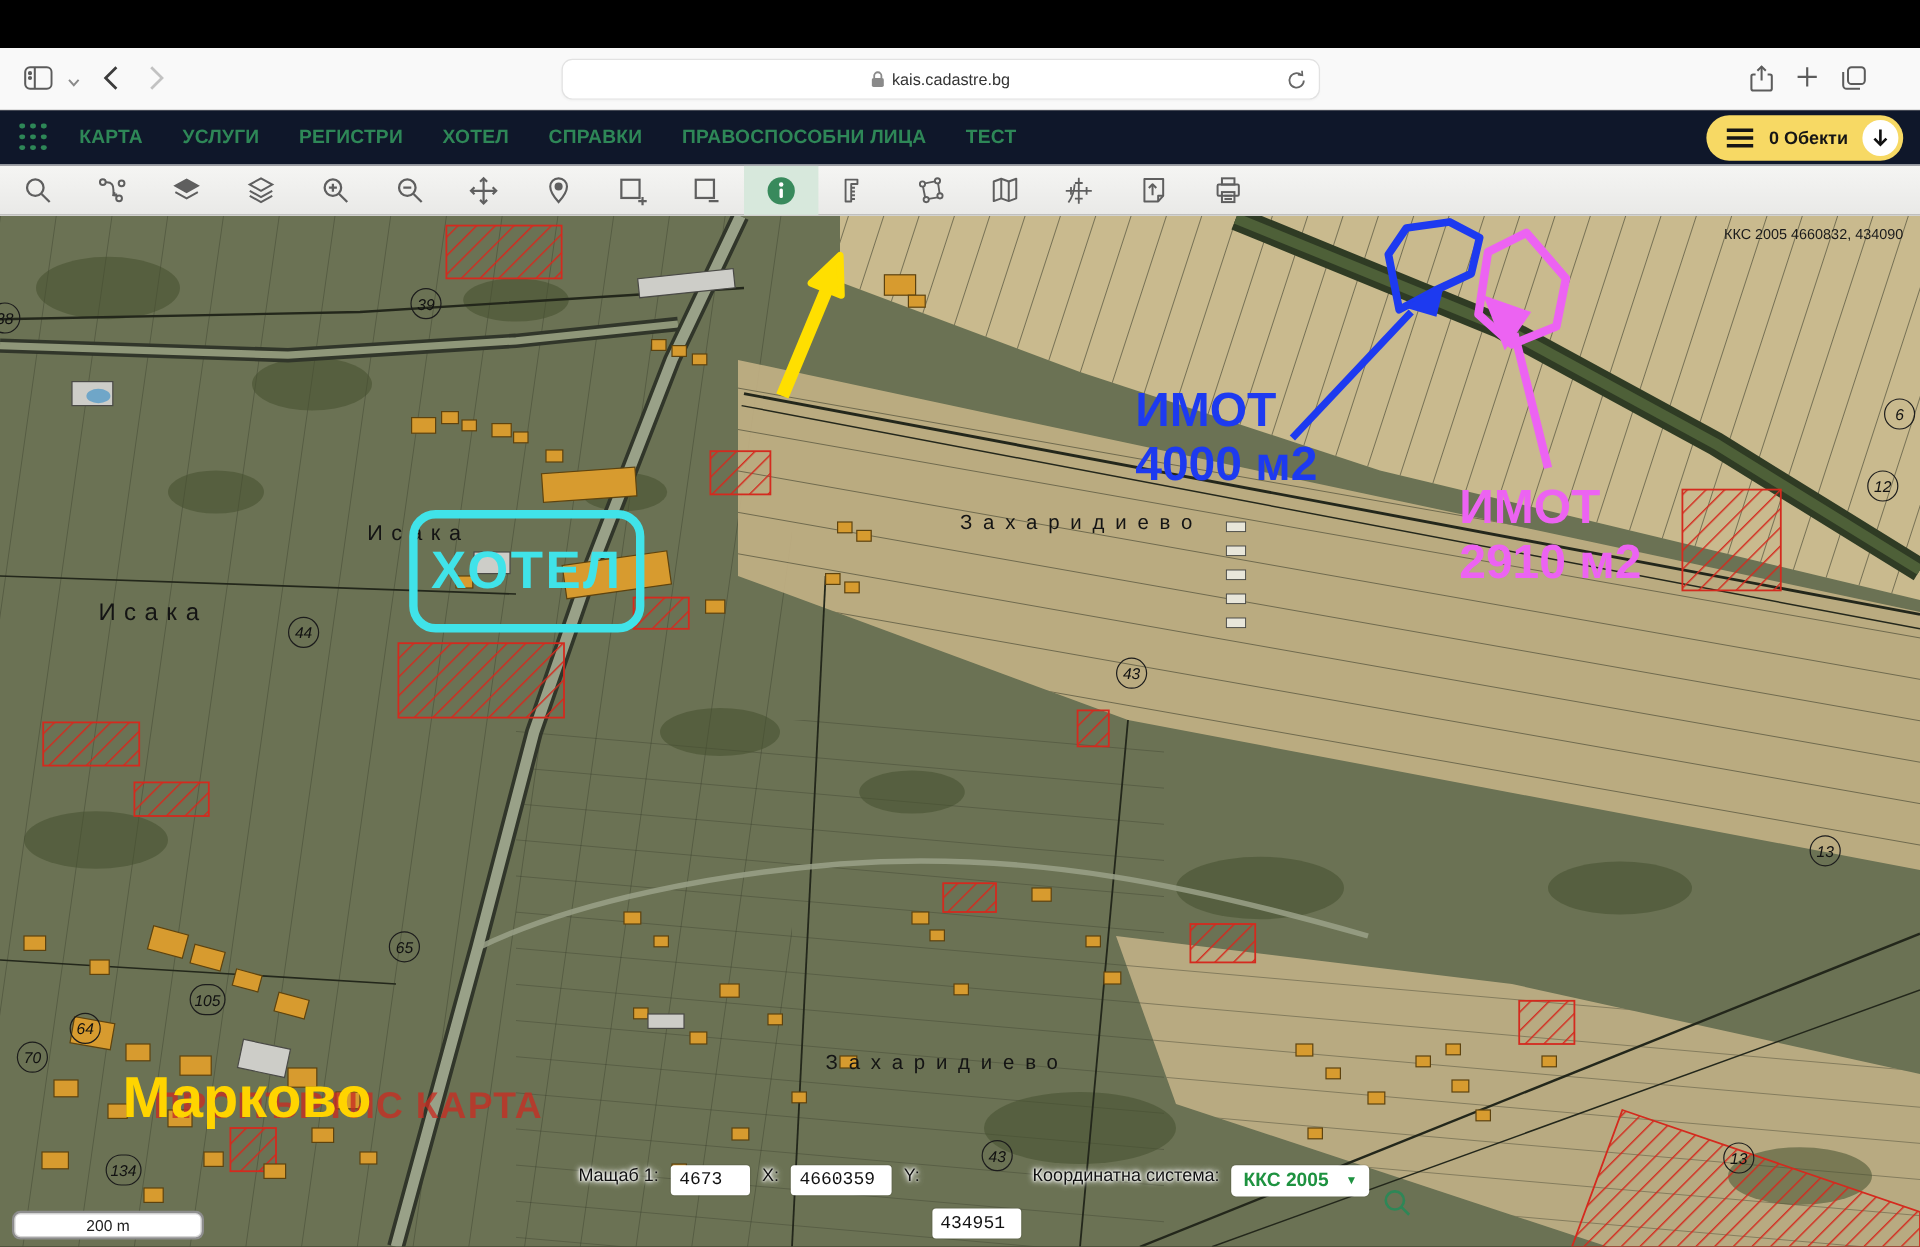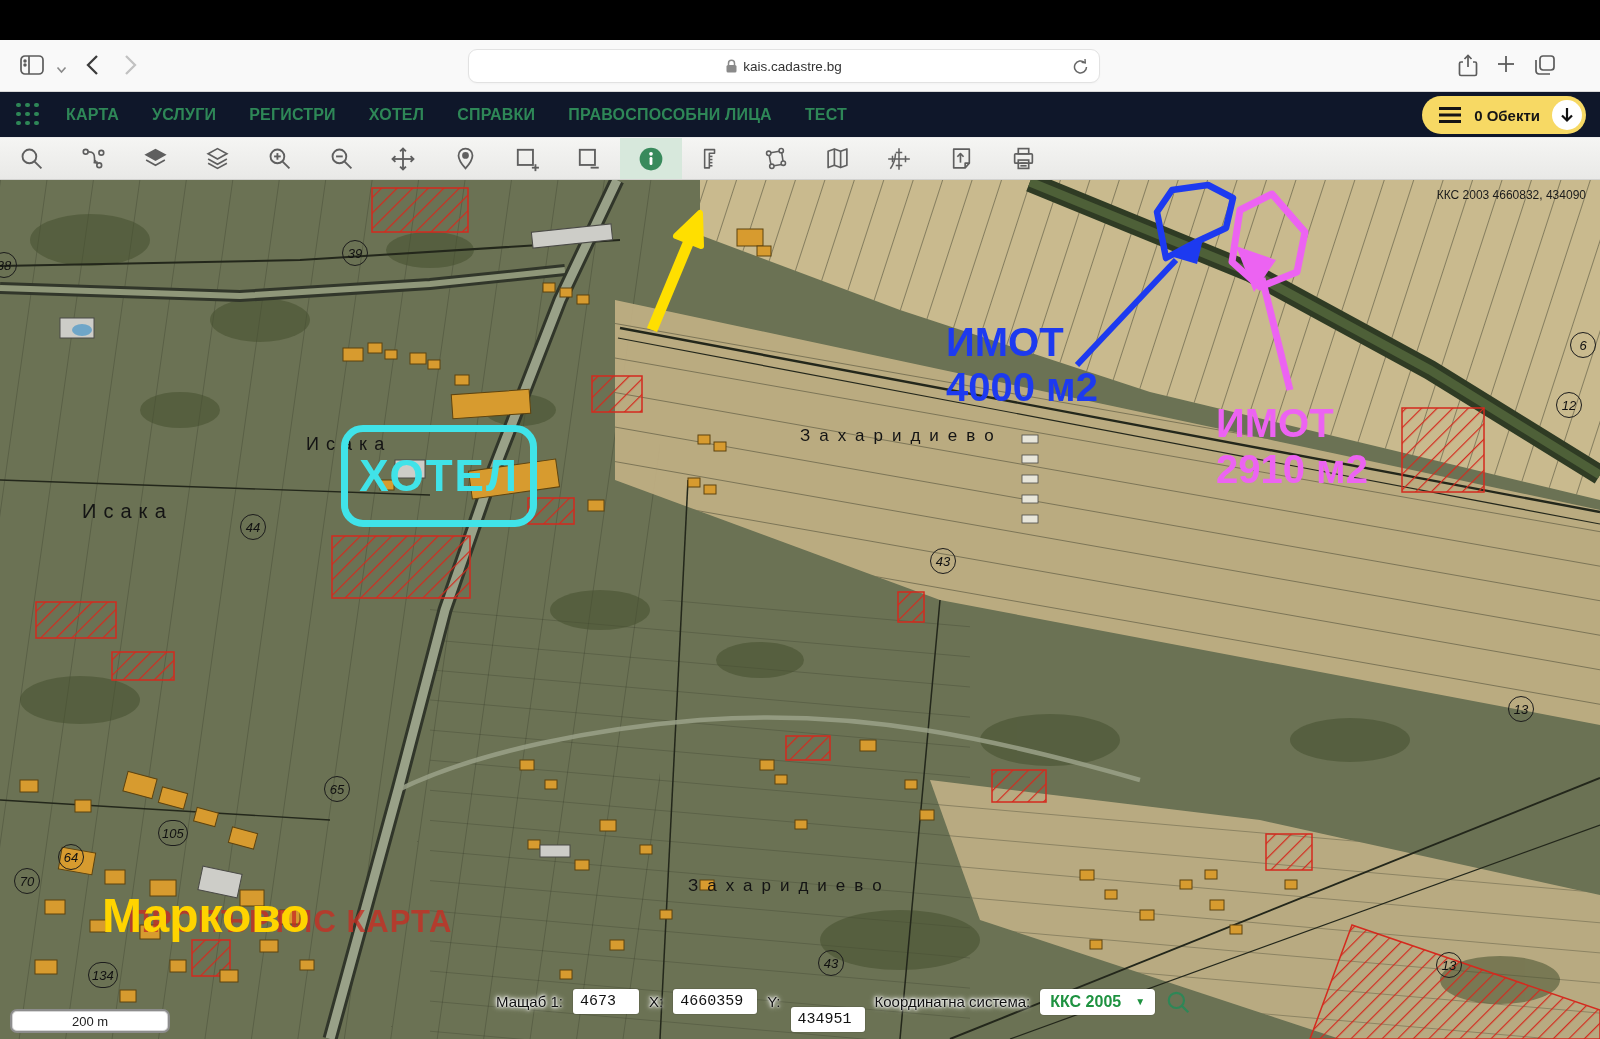--- a/index.html
+++ b/index.html
@@ -52,21 +52,21 @@
   .ann-blue { color:#1d3af0; font-size:40px; font-weight:bold; line-height:45px; }
   .ann-pink { color:#ec63f2; font-size:40px; font-weight:bold; line-height:46px; }
   .markovo { left:102px; top:708px; font-size:48px; font-weight:bold; color:#ffd400; z-index:3; }
   .watermark { left:128px; top:724px; font-size:31px; font-weight:bold; color:rgba(200,45,35,.78);
     letter-spacing:1px; z-index:2; }
 
   
   .scalebar { position:absolute; left:10px; bottom:6px; width:160px; height:24px; background:#fff;
     border:2px solid #8d8d8d; border-radius:7px; box-shadow:inset 0 0 0 1px #d6d6d6;
     display:flex; align-items:center; justify-content:center; font-size:13px; color:#222; z-index:5; }
-  .statusbar { position:absolute; left:496px; bottom:7px; display:flex; align-items:center; gap:10px; z-index:5; }
+  .statusbar { position:absolute; left:482px; bottom:7px; display:flex; gap:10px; z-index:5; }
   .sb-label { font-size:15px; color:#101010;
     text-shadow:0 0 2px #fff,0 0 3px #fff,0 0 5px #fff,0 0 6px #fff; }
   .sb-input { height:25px; border:none; border-radius:3px; background:#fff; font-size:15px; color:#111;
     padding:0 7px; box-shadow:0 0 0 1px rgba(0,0,0,.07); font-family:Liberation Mono, monospace; }
   .crs-box { height:26px; background:#fff; border-radius:4px; display:flex; align-items:center; gap:14px;
     padding:0 10px; cursor:pointer; box-shadow:0 0 0 1px rgba(0,0,0,.07); }
   .crs-box .val { font-size:16px; font-weight:bold; color:#1e9240; }
   .crs-box .arr { font-size:10px; color:#1e9240; }
   .sb-search { color:#2e8757; cursor:pointer; display:flex; align-items:center; }
 </style>
@@ -483,21 +483,21 @@
         <path d="M1166,78 L1157,32 1172,10 1208,5 1233,18 1226,48 1196,62 Z" fill="none" stroke="#1d3af0" stroke-width="6.5" stroke-linejoin="round"></path>
         <polygon points="1170,76 1204,55 1197,84" fill="#1d3af0"></polygon>
         <path d="M1176,80 L1077,185" stroke="#1d3af0" stroke-width="6"></path>
 
         <path d="M1240,30 L1272,14 1305,52 1297,92 1260,107 1232,82 Z" fill="none" stroke="#ec63f2" stroke-width="7" stroke-linejoin="round"></path>
         <polygon points="1236,66 1276,80 1254,112" fill="#ec63f2"></polygon>
         <path d="M1262,98 L1290,210" stroke="#ec63f2" stroke-width="7"></path>
       </g>
     </svg>
 
-    <div class="ovl corner-ref">ККС 2003 4660832, 434090</div>
+    <div class="ovl corner-ref">ККС 2005 4660832, 434090</div>
 
     <div class="ovl place" style="left:800px;top:246px;font-size:17px;letter-spacing:9px">Захаридиево</div>
     <div class="ovl place" style="left:688px;top:696px;font-size:17px;letter-spacing:9px">Захаридиево</div>
     <div class="ovl place" style="left:82px;top:320px;font-size:20px;letter-spacing:7px">Исака</div>
     <div class="ovl place" style="left:306px;top:254px;font-size:18px;letter-spacing:7px">Исака</div>
     <div class="ovl watermark">ПРОПЪРТИС КАРТА</div>
     <div class="ovl markovo">Марково</div>
 
     <div class="circnum" style="left:-9px;top:72px">38</div>
     <div class="circnum" style="left:342px;top:60px">39</div>

